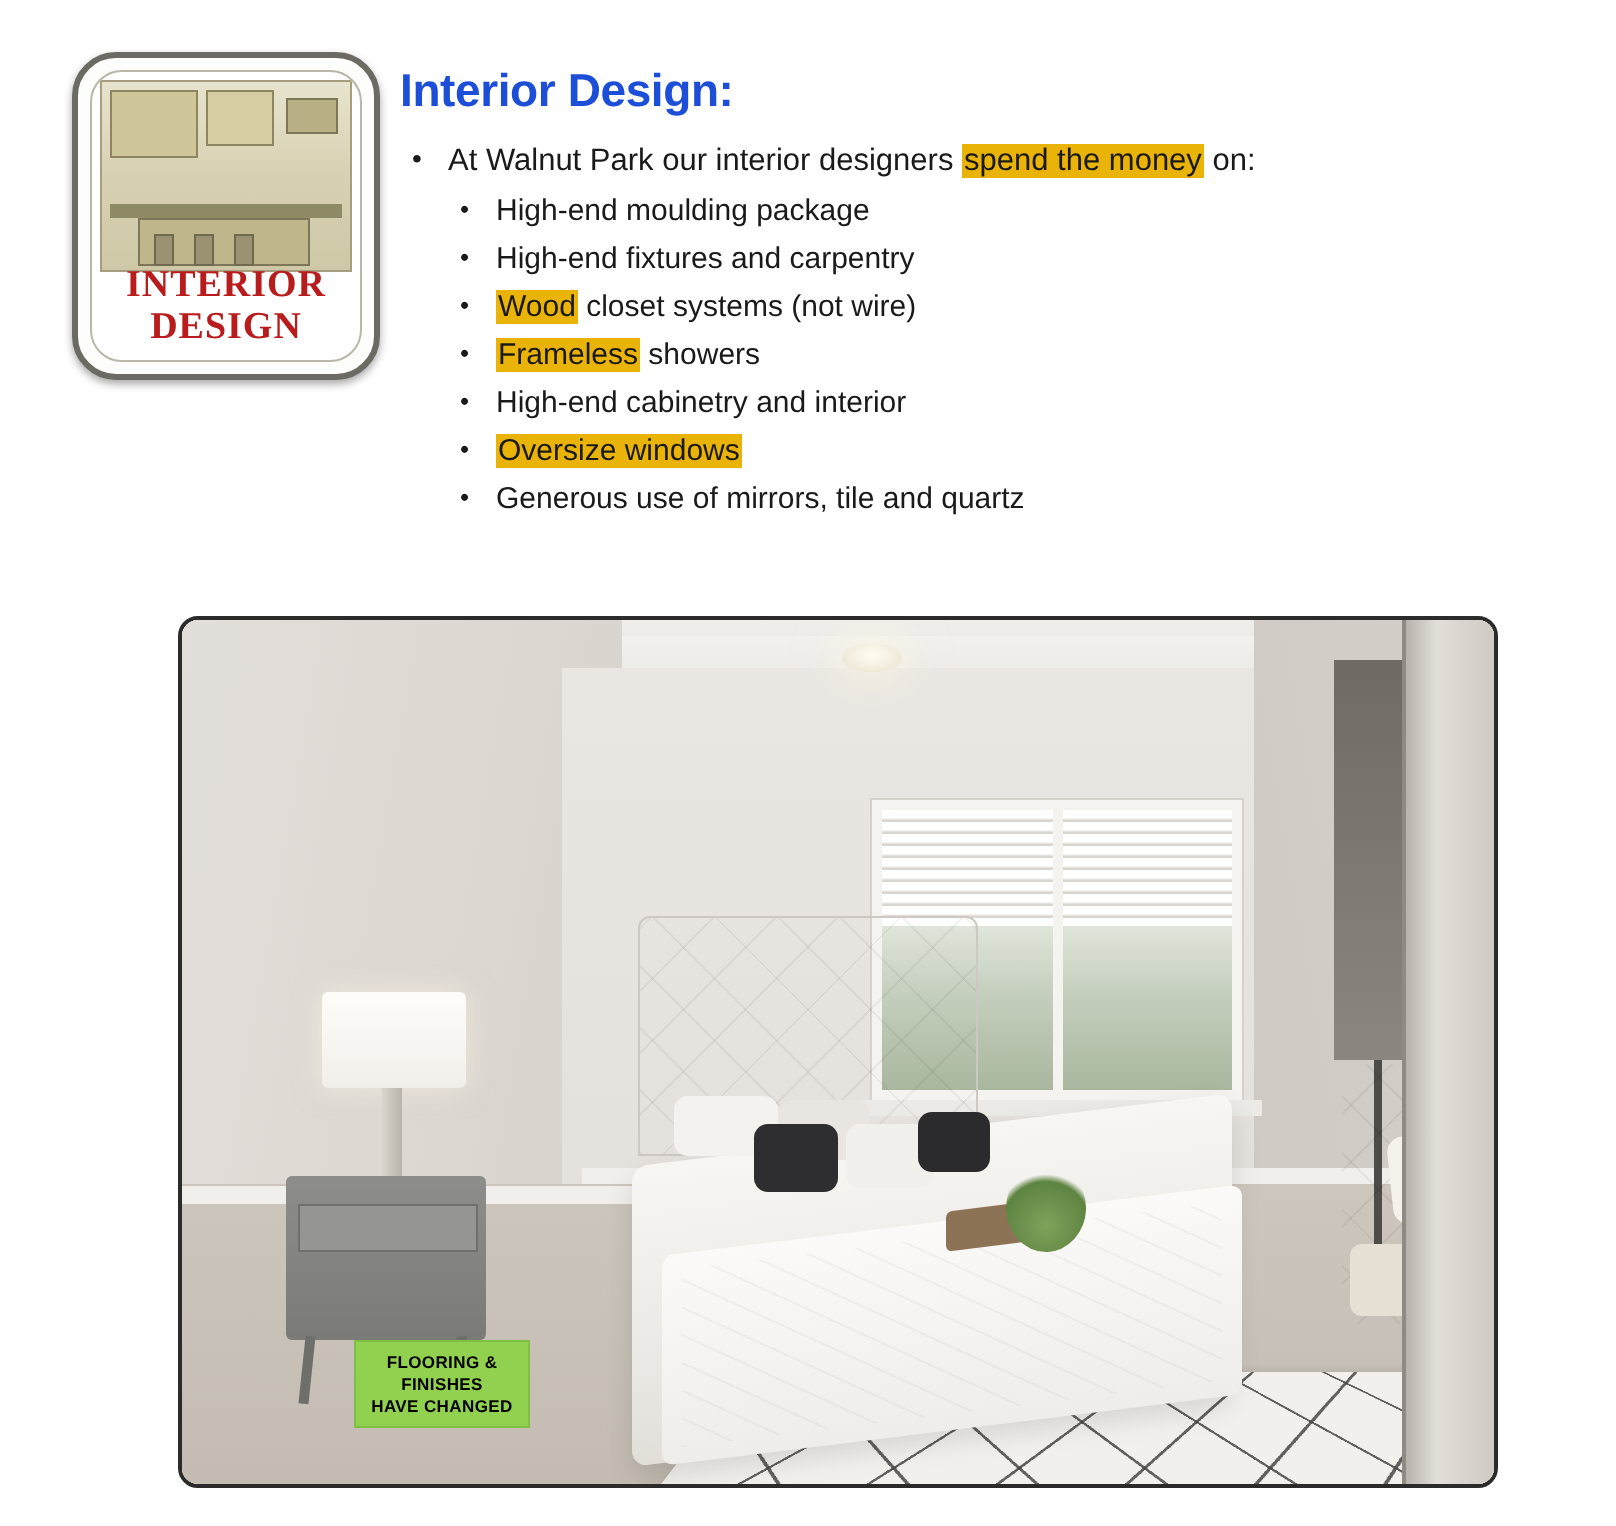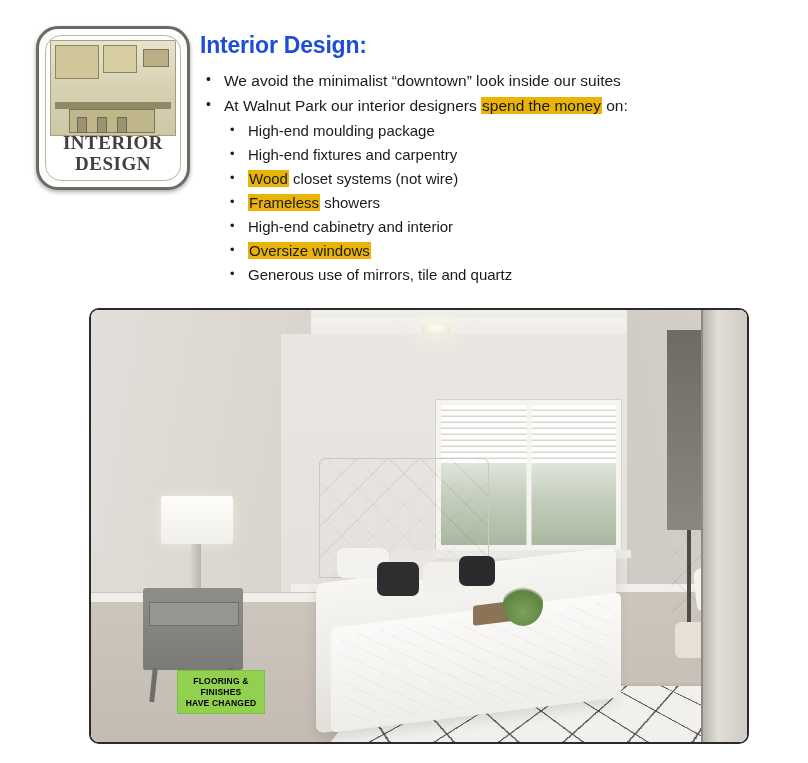--- a/index.html
+++ b/index.html
@@ -71,21 +71,21 @@
   #logo-art .hood {
     position: absolute; left: 92px; top: 8px; width: 26px; height: 18px;
     background: #b8af85; border: 1px solid #7d7658;
   }
   #logo-text {
     position: absolute;
     left: 0; right: 0; bottom: 6px;
     text-align: center;
     font-family: "Liberation Serif", serif;
     font-weight: bold;
-    color: #404040;
+    color: #b91c1c;
     letter-spacing: 0.5px;
   }
   #logo-text .l1 { font-size: 19px; line-height: 21px; }
   #logo-text .l2 { font-size: 19px; line-height: 21px; }
 
   
   #content {
     position: absolute;
     left: 200px;
     top: 32px;
@@ -406,21 +406,20 @@
     <div id="logo-text">
       <div class="l1">INTERIOR</div>
       <div class="l2">DESIGN</div>
     </div>
   </div>
 </div>
 
 <div id="content">
   <h1 id="heading">Interior Design:</h1>
   <ul class="lvl1" id="bullets">
-      <li><span><span>We avoid the minimalist “downtown” look inside our suites</span></span></li>
       <li><span><span>At Walnut Park our interior designers </span><span class="hl">spend the money</span><span> on:</span></span><ul class="lvl2">
           <li><span>High-end moulding package</span></li>
           <li><span>High-end fixtures and carpentry</span></li>
           <li><span class="hl">Wood</span><span> closet systems (not wire)</span></li>
           <li><span class="hl">Frameless</span><span> showers</span></li>
           <li><span>High-end cabinetry and interior</span></li>
           <li><span class="hl">Oversize windows</span></li>
           <li><span>Generous use of mirrors, tile and quartz</span></li>
         </ul></li>
     </ul>

